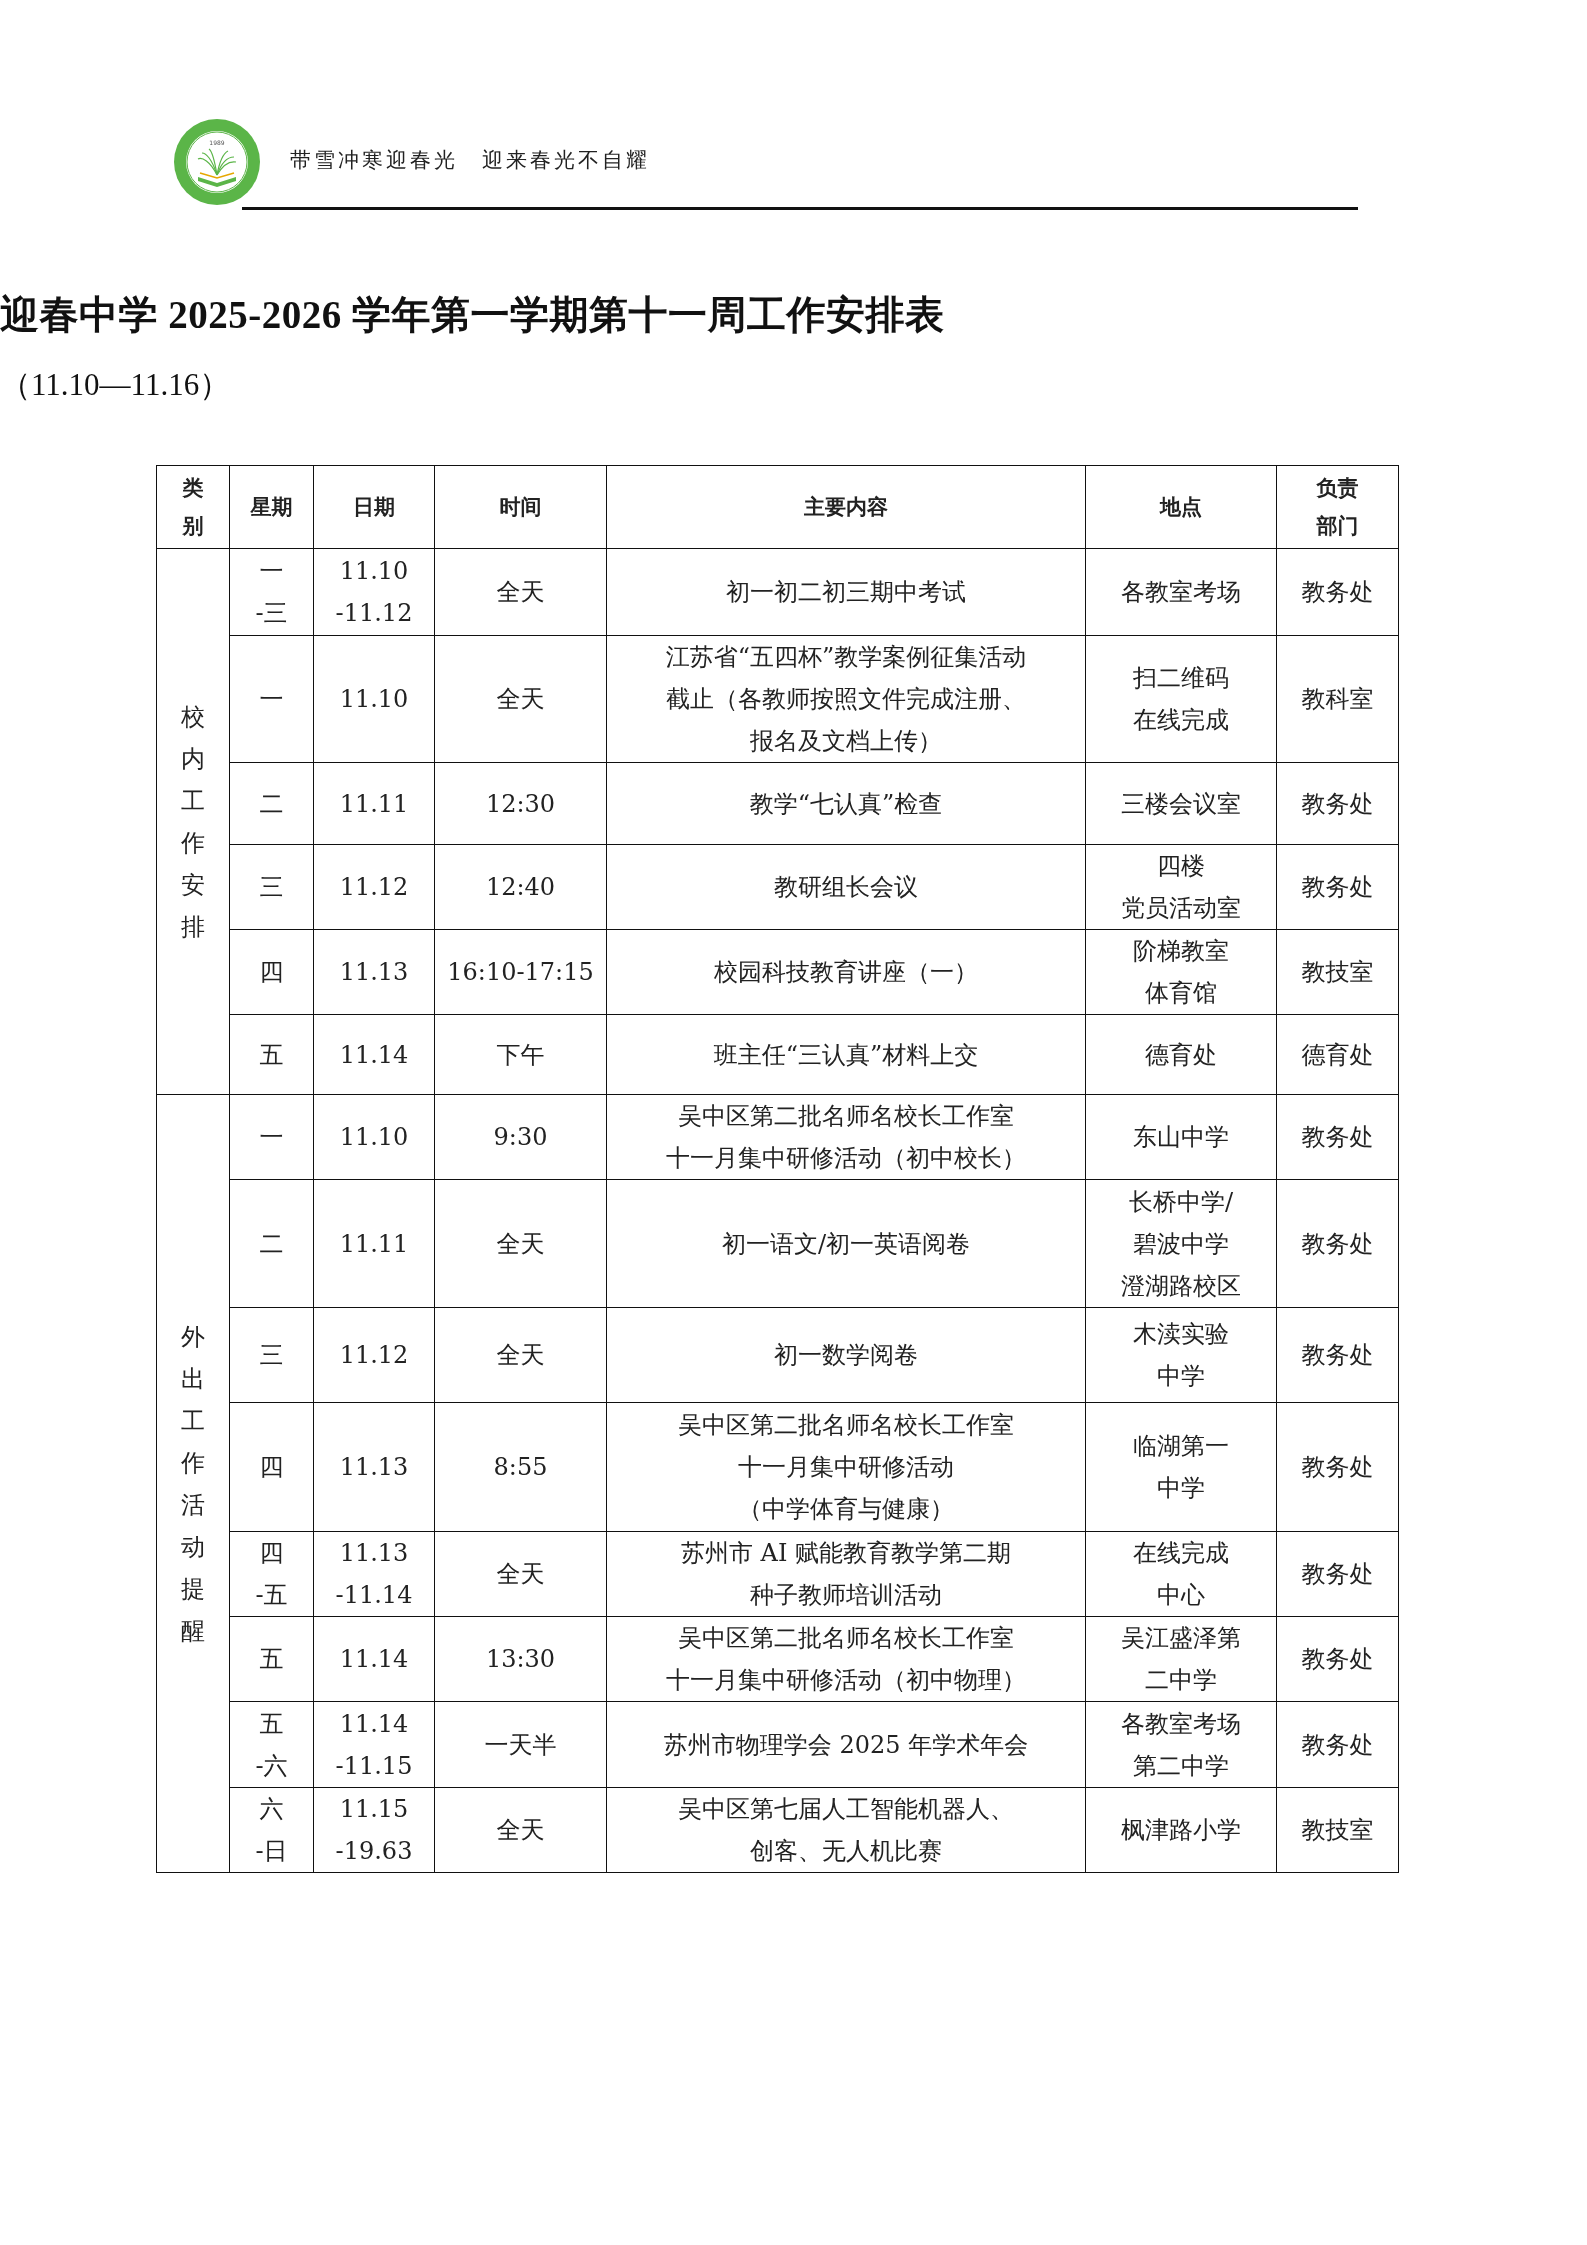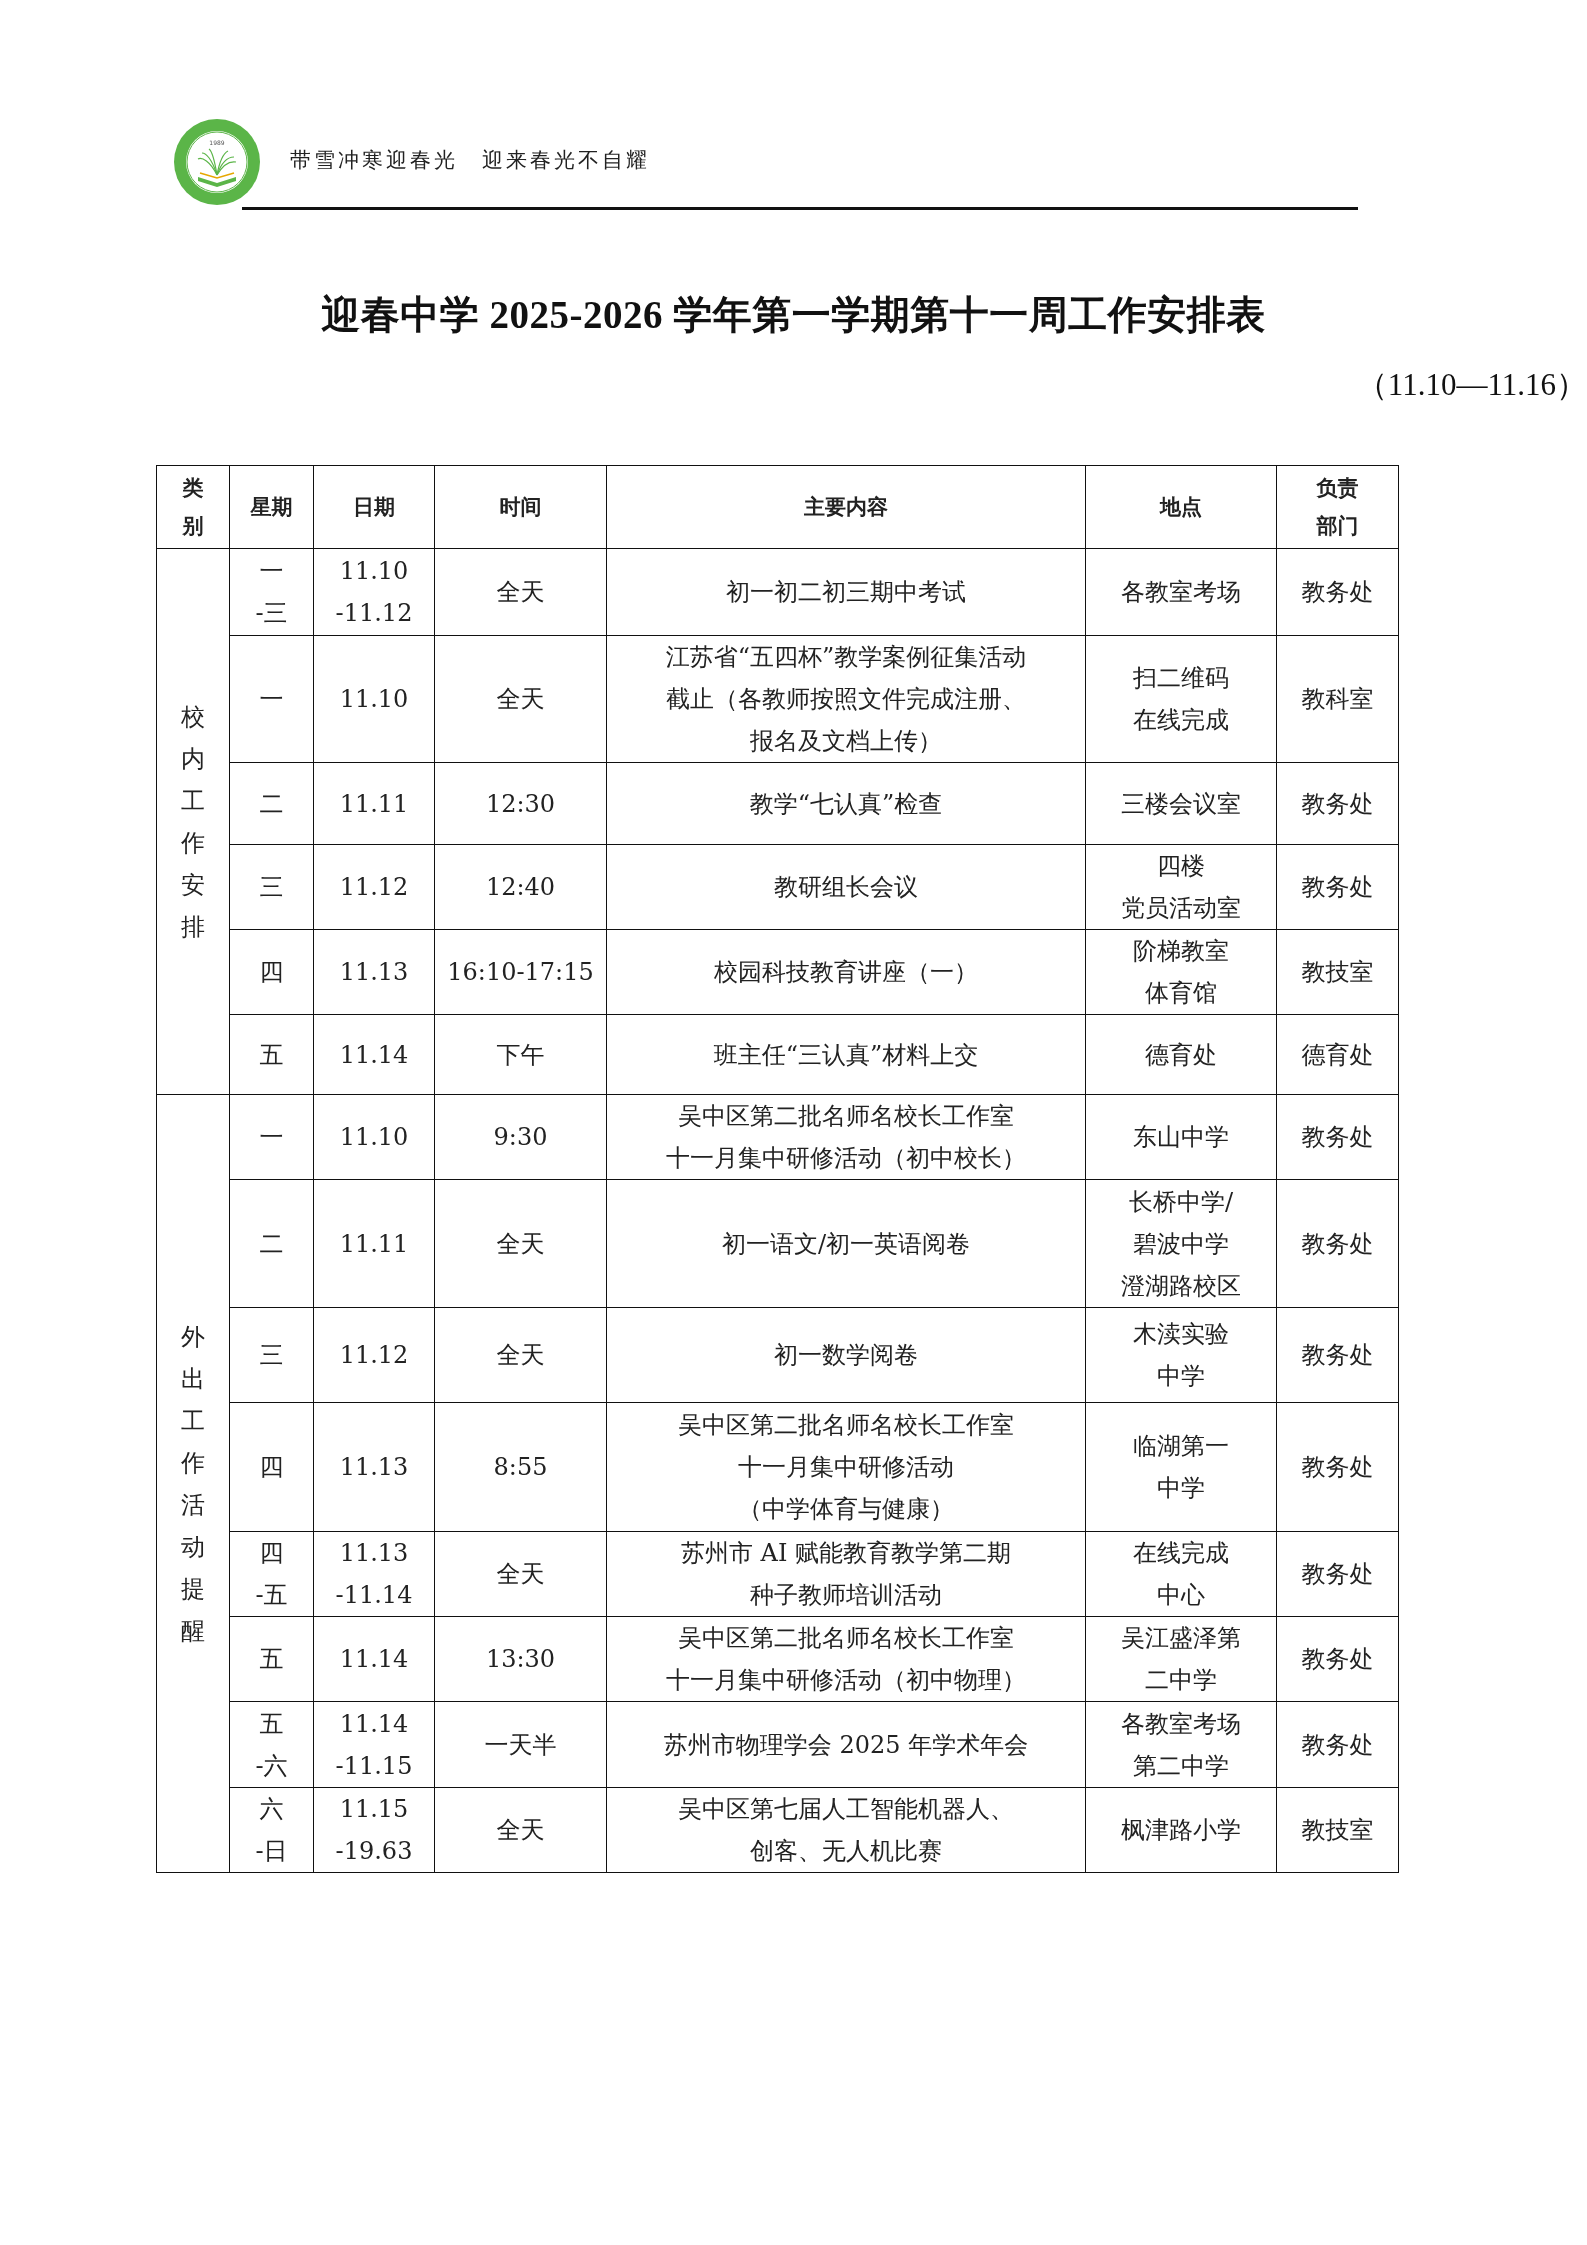--- a/index.html
+++ b/index.html
@@ -2,24 +2,24 @@
 <html><head>
 <meta charset="utf-8">
 <style>
   html, body { margin:0; padding:0; background:#ffffff; }
   body { width:1587px; height:2245px; position:relative; overflow:hidden;
          font-family:"DejaVu Serif","Liberation Serif",serif; color:#1a1a1a; }
   .logo { position:absolute; left:172px; top:117px; width:90px; height:90px; }
   .motto { position:absolute; left:290px; top:146px; font-size:21px; letter-spacing:3px;
            font-family:Liberation Mono, monospace; color:#222; white-space:pre; }
   .header-rule { position:absolute; left:242px; top:207px; width:1116px; height:0; border-top:3px solid #111; }
-  .title { position:absolute; left:0; width:1587px; top:288px; text-align:center;
+  .title { position:absolute; left:0; width:1587px; top:288px; text-align:left;
            font-size:39px; font-weight:bold; font-family:"Liberation Serif","DejaVu Serif",serif;
            color:#111; letter-spacing:0.5px; }
-  .subtitle { position:absolute; left:0; width:1587px; top:364px; text-align:right;
+  .subtitle { position:absolute; left:0; width:1587px; top:364px; text-align:left;
               font-size:31px; font-family:"Liberation Serif","DejaVu Serif",serif; color:#111; }
   table.schedule { position:absolute; left:156px; top:465px; border-collapse:collapse; table-layout:fixed; }
   table.schedule td, table.schedule th { border:1.6px solid #111; padding:0 4px; text-align:center;
        vertical-align:middle; font-size:24px; line-height:42px; font-weight:normal; color:#222;
        font-family:"DejaVu Serif","Liberation Serif",serif; }
   table.schedule th { font-size:21px; font-weight:bold; line-height:38px; }
   .cell-lines span { display:block; }
   td.time-small { font-size:18px; }
   td.category { font-size:24px; line-height:42px; }
   .cat-lines span { display:block; }

